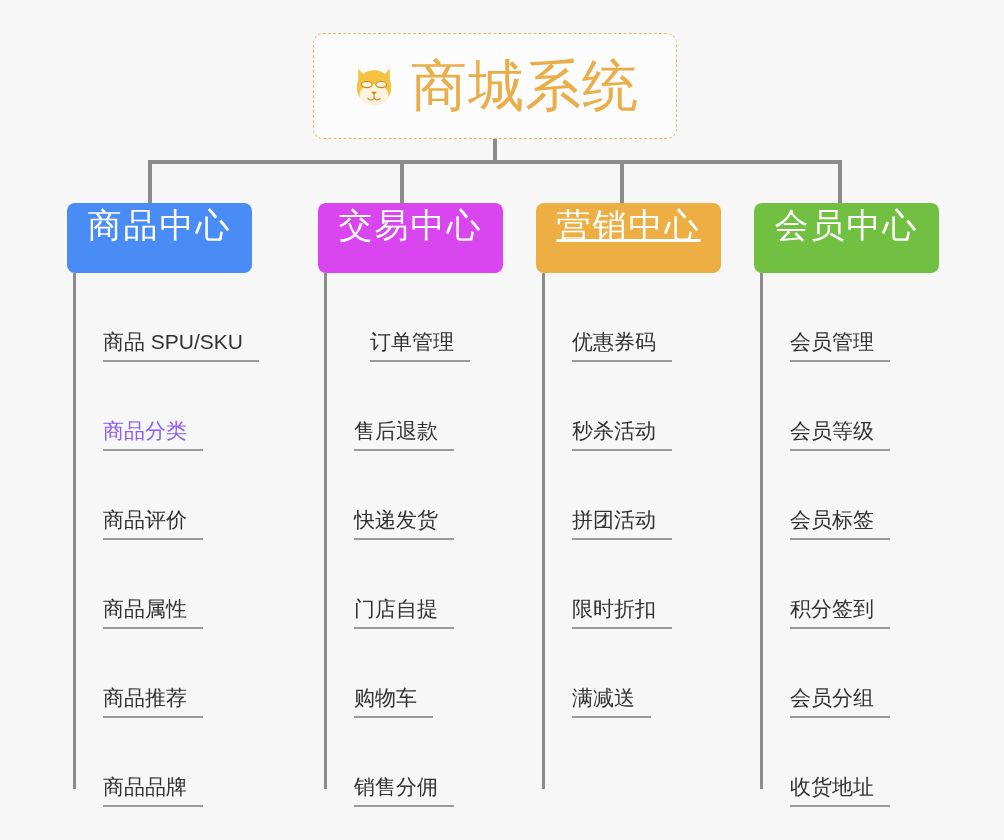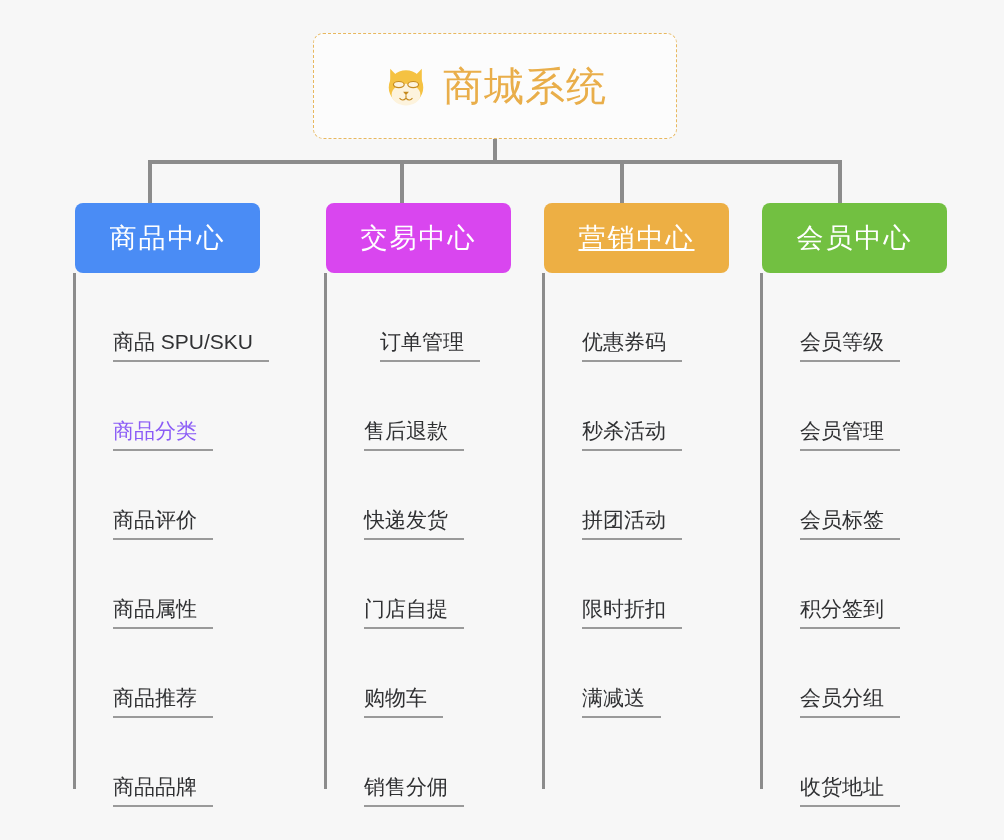--- a/index.html
+++ b/index.html
@@ -36,21 +36,21 @@
     justify-content: center;
     gap: 14px;
   }
   .root-icon {
     width: 46px;
     height: 46px;
     flex: 0 0 46px;
     position: relative;
   }
   .root-title {
-    font-size: 40px;
+    font-size: 56px;
     line-height: 1;
     color: #e9ae4a;
     letter-spacing: 1px;
     white-space: nowrap;
   }
 
   
   .conn {
     position: absolute;
     background: #8c8c8c;
@@ -58,45 +58,45 @@
   .conn-v { width: 4px; }
   .conn-h { height: 4px; }
 
   
   .column {
     position: absolute;
     top: 203px;
   }
   .cat-box {
     position: absolute;
-    left: 16px;
+    left: 8px;
     top: 0;
     height: 70px;
     border-radius: 8px;
     display: flex;
-    align-items: center;
+    align-items: flex-start;
     justify-content: center;
     color: #ffffff;
-    font-size: 27px;
+    font-size: 34px;
     letter-spacing: 2px;
     white-space: nowrap;
   }
 
   
   .spine {
     position: absolute;
     width: 3px;
     background: #8c8c8c;
     left: 14px;
     top: 70px;
   }
 
   .leaves {
     position: absolute;
-    left: 22px;
+    left: 12px;
     top: 70px;
   }
   .leaf {
     position: relative;
     height: 89px;
     display: flex;
     align-items: flex-end;
     padding-left: 32px;
     box-sizing: border-box;
   }
@@ -223,26 +223,26 @@
     </div>
   </div>
 
   <div class="column" style="left:746px; width:200px;">
     <div class="cat-box" style="width: 185px; background: rgb(114, 192, 65);">
       <span>会员中心</span>
     </div>
     <div class="spine" style="height: 516px; background: rgb(140, 140, 140);"></div>
     <div class="leaves">
       <div class="leaf">
+          <span class="leaf-label" style="color: rgb(48, 49, 51); border-bottom-color: rgb(154, 154, 154);">会员管理</span>
+        </div>
+      <div class="leaf">
           <span class="leaf-label" style="color: rgb(48, 49, 51); border-bottom-color: rgb(154, 154, 154);">会员等级</span>
         </div>
       <div class="leaf">
-          <span class="leaf-label" style="color: rgb(48, 49, 51); border-bottom-color: rgb(154, 154, 154);">会员管理</span>
-        </div>
-      <div class="leaf">
           <span class="leaf-label" style="color: rgb(48, 49, 51); border-bottom-color: rgb(154, 154, 154);">会员标签</span>
         </div>
       <div class="leaf">
           <span class="leaf-label" style="color: rgb(48, 49, 51); border-bottom-color: rgb(154, 154, 154);">积分签到</span>
         </div>
       <div class="leaf">
           <span class="leaf-label" style="color: rgb(48, 49, 51); border-bottom-color: rgb(154, 154, 154);">会员分组</span>
         </div>
       <div class="leaf">
           <span class="leaf-label" style="color: rgb(48, 49, 51); border-bottom-color: rgb(154, 154, 154);">收货地址</span>

